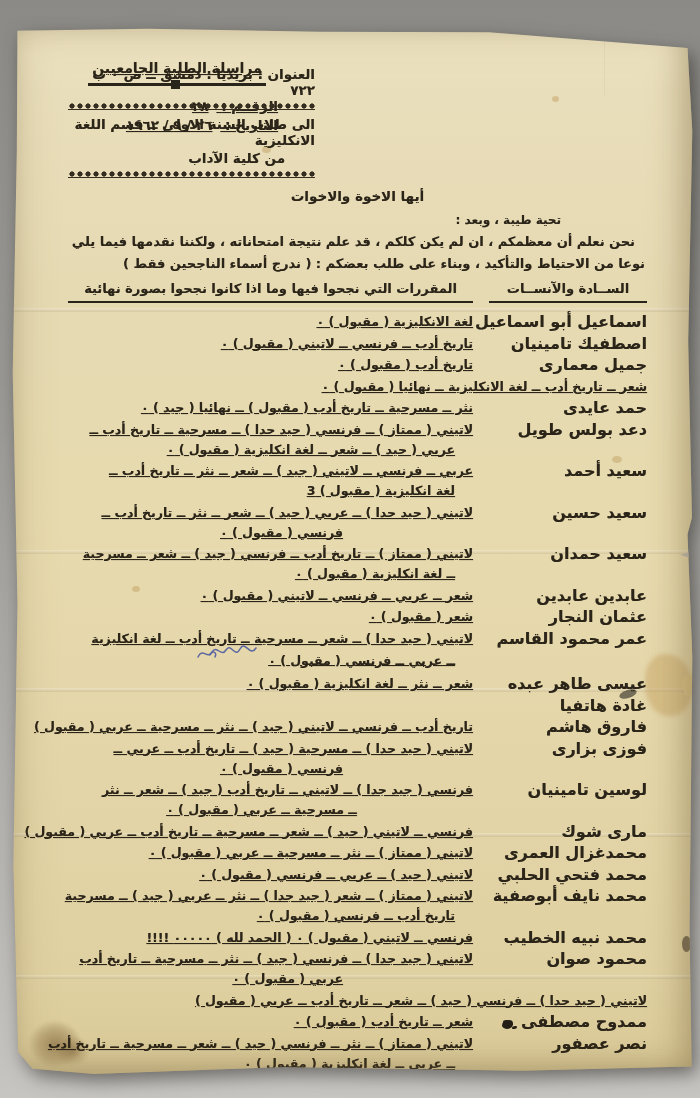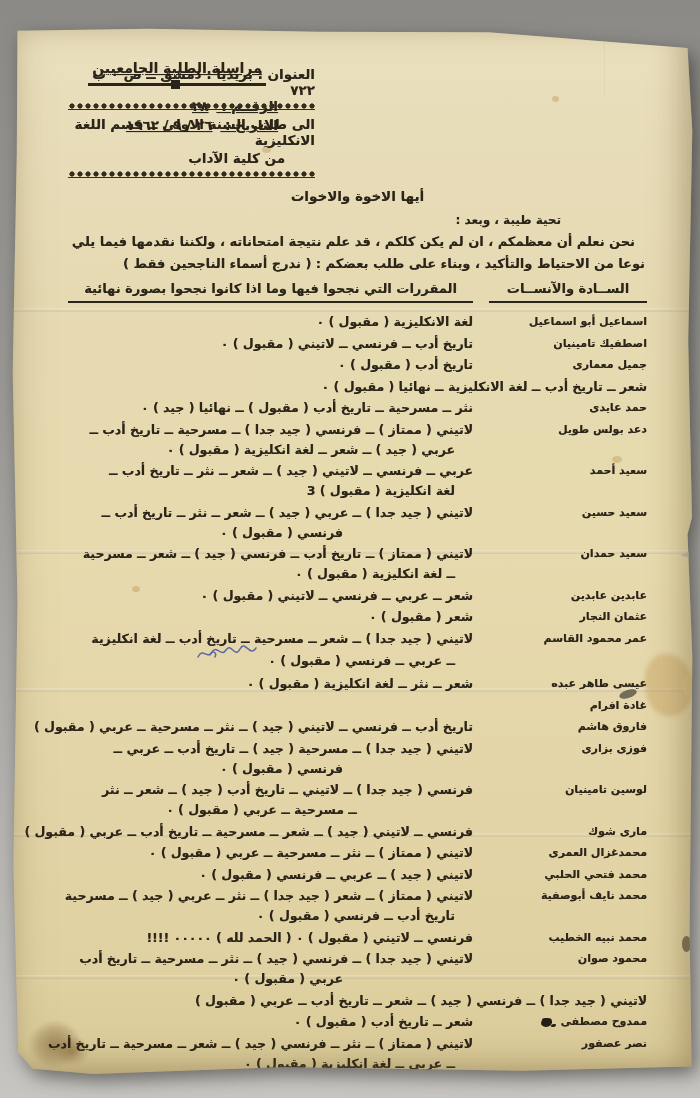--- a/index.html
+++ b/index.html
@@ -67,22 +67,22 @@
   .b1{padding-right:12px;}
   .b2{padding-right:2px;}
 
   .thead{display:flex;column-gap:16px;margin-top:10px;align-items:flex-end;}
   .th{font-size:13px;font-weight:700;border-bottom:2.6px solid #2a251b;padding-bottom:5px;text-align:center;}
   .th-names{width:158px;flex-shrink:0;}
   .th-courses{flex:1;}
 
   .tbody{margin-top:9px;}
   .row{display:flex;column-gap:16px;margin-bottom:1.5px;}
-  .name-cell{width:158px;flex-shrink:0;font-size:11px;font-weight:700;line-height:20px;white-space:nowrap;}
-  .courses-cell{flex:1;min-width:0;}
+  .name-cell{width:158px;flex-shrink:0;font-size:16px;font-weight:700;line-height:20px;white-space:nowrap;}
+  .courses-cell{flex:1;min-width:0;text-decoration:underline;}
   .course-line{font-size:12.5px;font-weight:700;line-height:20px;white-space:nowrap;text-align:right;}
   .ink-note{display:inline-block;position:relative;top:-5px;margin-right:10px;vertical-align:middle;}
   .blot{display:inline-block;width:11px;height:9px;margin-right:8px;position:relative;top:2px;
     background:#241f16;border-radius:60% 40% 55% 45%;
     box-shadow:7px 3px 0 -3px #241f16, -2px -3px 0 -3px #241f16;}
   .txt{text-shadow:.25px .25px 0 rgba(43,36,24,.45);}
 </style>
 </head>
 <body>
 
@@ -238,21 +238,21 @@
   </div>
 
   <div class="row">
     <div class="name-cell">عيسى طاهر عبده</div>
     <div class="courses-cell">
               <div class="course-line">شعر ــ نثر ــ لغة انكليزية ( مقبول ) ٠</div>
             </div>
   </div>
 
   <div class="row">
-    <div class="name-cell">غادة افرام</div>
+    <div class="name-cell">غادة هاتفيا</div>
   </div>
 
   <div class="row">
     <div class="name-cell">فاروق هاشم</div>
     <div class="courses-cell">
               <div class="course-line">تاريخ أدب ــ فرنسي ــ لاتيني ( جيد ) ــ نثر ــ مسرحية ــ عربي ( مقبول )</div>
             </div>
   </div>
 
   <div class="row">

